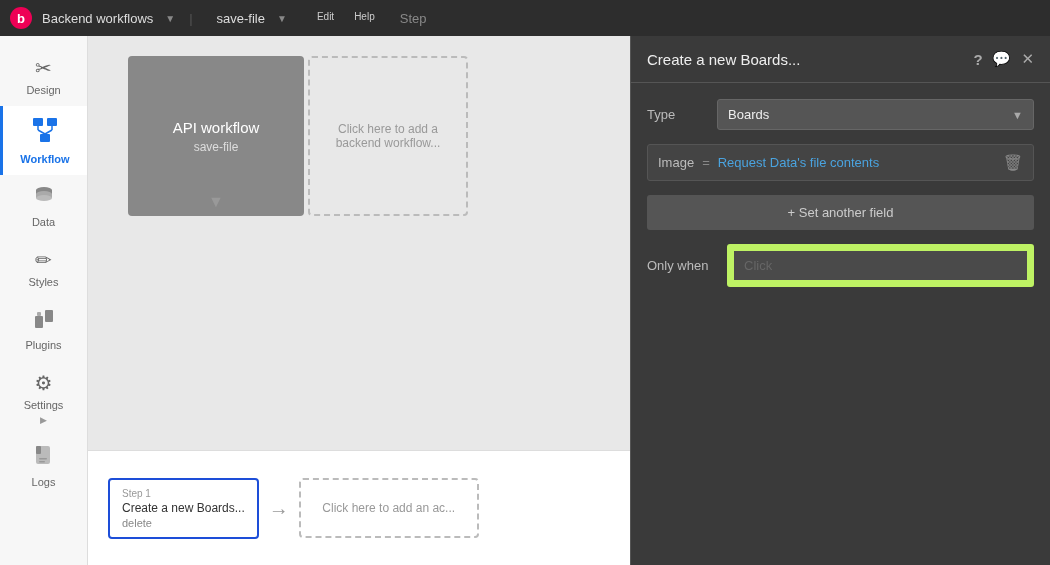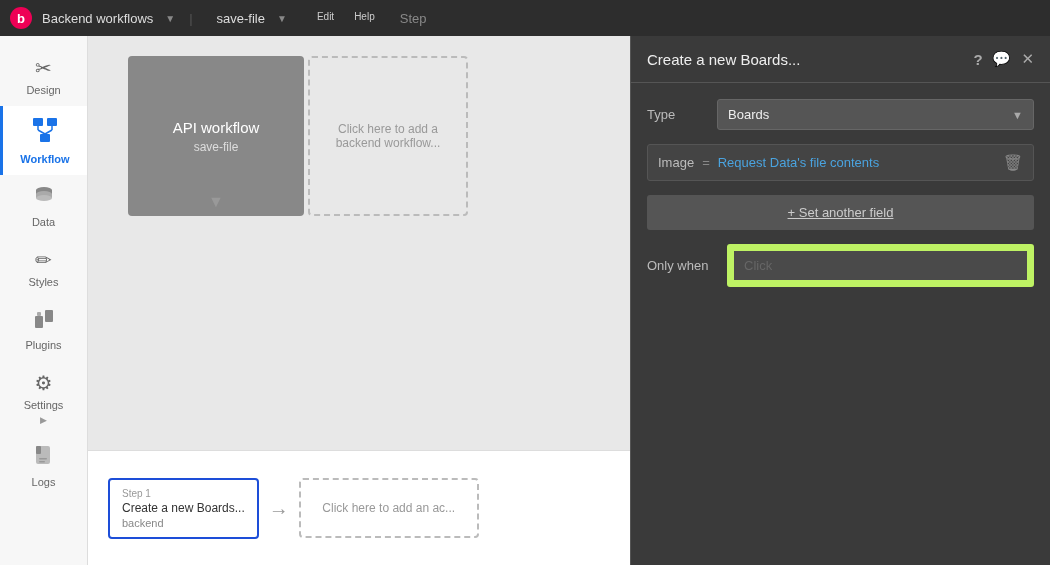--- a/index.html
+++ b/index.html
@@ -139,21 +139,21 @@
       padding: 8px 10px; margin-bottom: 14px;
     }
     .image-label { color: #bbb; font-size: 13px; }
     .image-value { color: #4aa3df; font-size: 13px; flex: 1; cursor: pointer; }
     .image-delete { color: #888; font-size: 16px; cursor: pointer; margin-left: auto; }
 
     .add-field-btn {
       width: 100%; background: #555; border: none; border-radius: 3px;
       padding: 10px; color: #ccc; font-size: 13px; cursor: pointer;
       text-align: center; margin-bottom: 14px;
-      display: flex; align-items: center; justify-content: center; gap: 6px; text-decoration: underline;
+      display: flex; align-items: center; justify-content: center; gap: 6px;
     }
 
     .only-when-row {
       display: flex; align-items: center; gap: 10px;
       margin-bottom: 14px;
     }
     .only-when-label { color: #bbb; font-size: 13px; min-width: 70px; }
     .only-when-value {
       flex: 1; background: #4a4a4a; border: 7px solid #bef264; border-radius: 3px;
       padding: 7px 10px; color: #888; font-size: 13px;
@@ -254,21 +254,21 @@
         <span>Click here to add a backend workflow...</span>
       </div>
 
       <div class="down-arrow-area">▼</div>
     </div>
 
     <div id="steps-bar">
       <div class="step-card">
         <div class="step-label">Step 1</div>
         <div class="step-name">Create a new Boards...</div>
-        <div class="step-delete">backend</div>
+        <div class="step-delete">delete</div>
       </div>
       <div class="step-arrow">→</div>
       <div class="step-add-dashed">
         <span>Click here to add an ac...</span>
       </div>
     </div>
 
     <div id="modal">
       <div id="modal-header">
         <span id="modal-title">Create a new Boards...</span>

